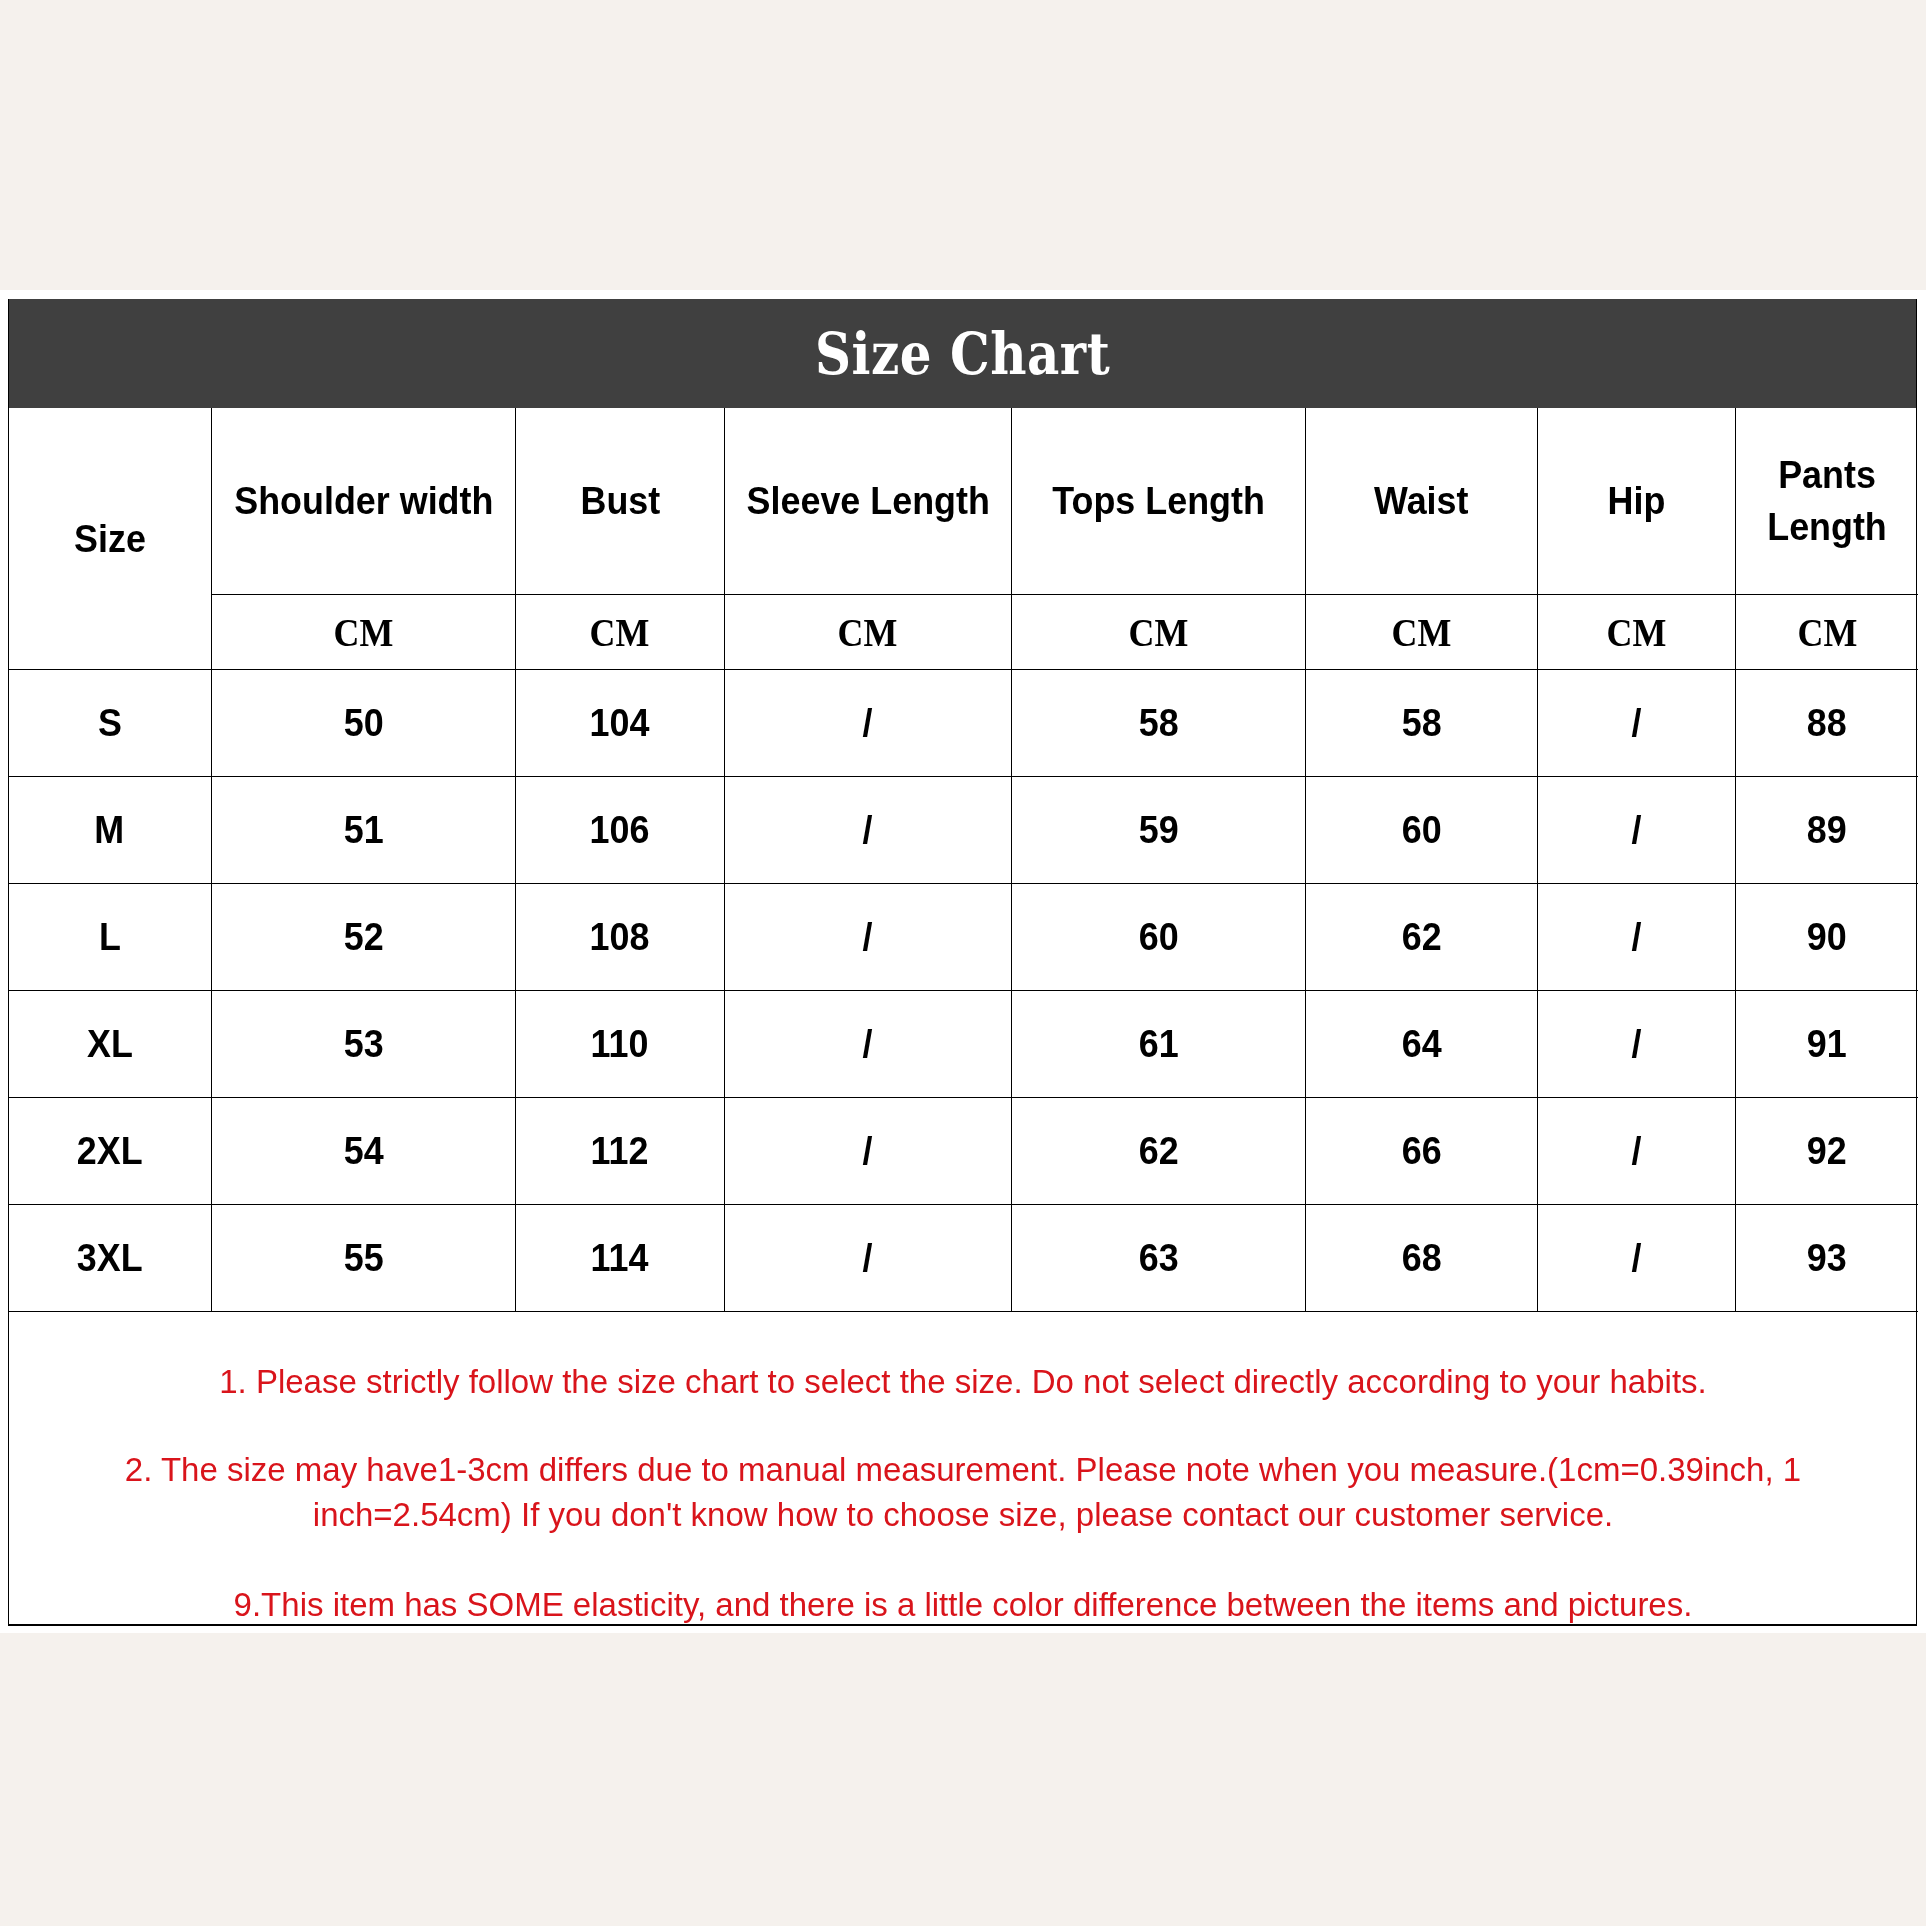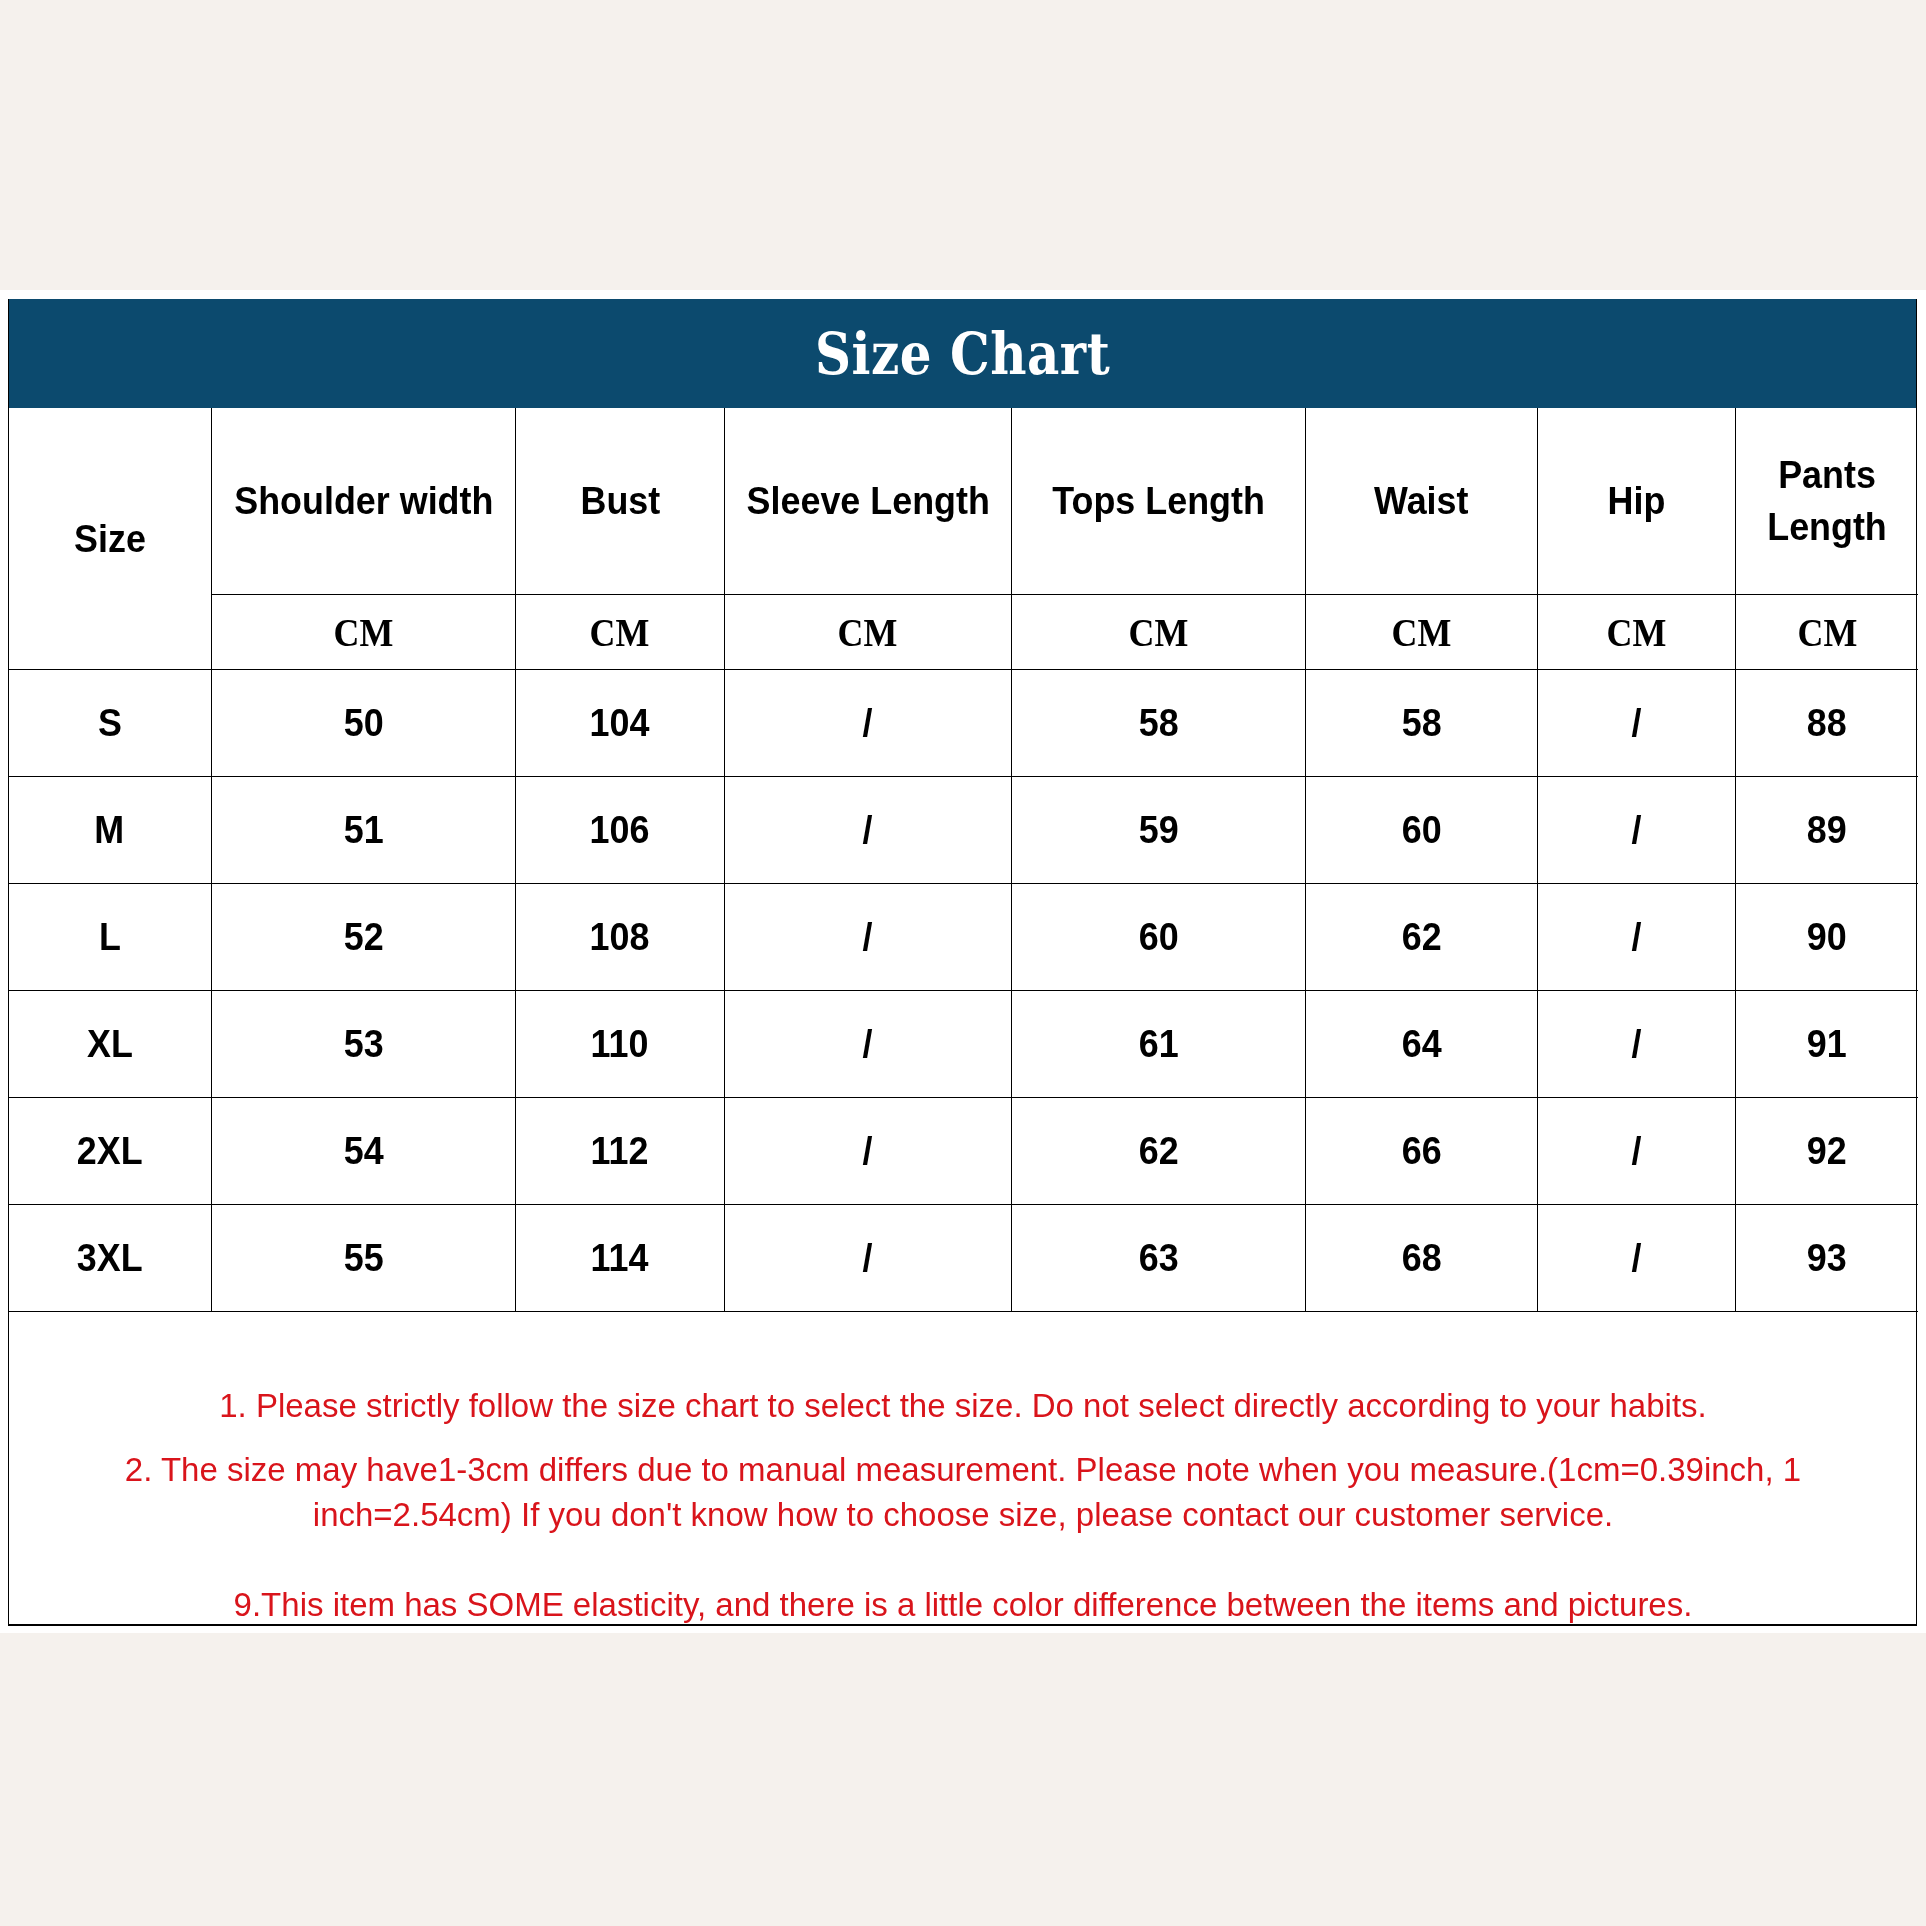--- a/index.html
+++ b/index.html
@@ -22,21 +22,21 @@
     width: 1909px; height: 1327px;
     box-sizing: border-box;
     border-left: 1.7px solid #000;
     border-right: 1.7px solid #000;
     border-bottom: 2.8px solid #000;
   }
   .title-bar {
     position: absolute;
     left: 8.4px; top: 299px;
     width: 1909px; height: 109px;
-    background: #0c4a6e;
+    background: #404040;
     display: flex; align-items: center; justify-content: center;
   }
   .title-text {
     color: #fff;
     font-family: "DejaVu Serif", serif;
     font-weight: bold;
     font-size: 58px;
     letter-spacing: 0.6px;
     transform: scaleX(0.86);
   }
@@ -68,21 +68,21 @@
   .row-data td { height: 106px; }
   .notes {
     position: absolute;
     left: 10px; top: 1315px;
     width: 1906px; height: 306px;
     color: #d9141b;
     font-size: 33px;
     text-align: center;
   }
   .note { position: absolute; left: 0; width: 100%; line-height: 45px; }
-  .note-1 { top: 44px; margin-top: 24px; }
+  .note-1 { top: 44px; }
   .note-2 { top: 132px; padding: 0 45px; box-sizing: border-box; text-align: center; }
   .note-3 { top: 267px; }
 </style>
 </head>
 <body>
 
 <div class="sheet"></div>
 
 <div class="title-bar">
   <span class="title-text">Size Chart</span>

